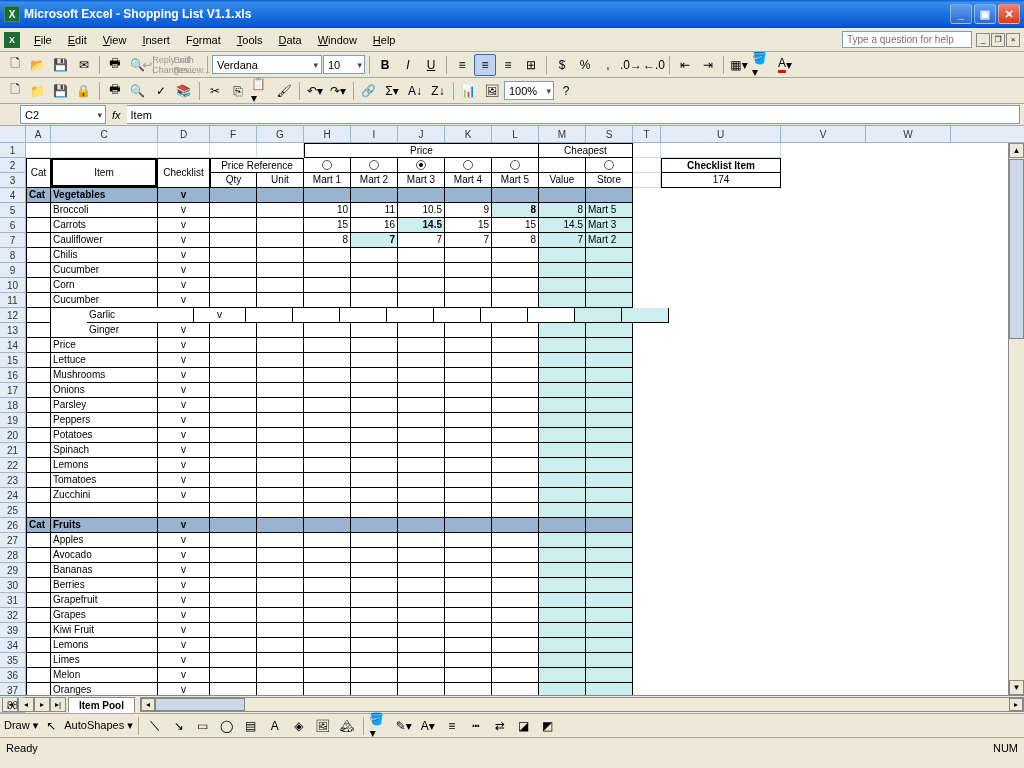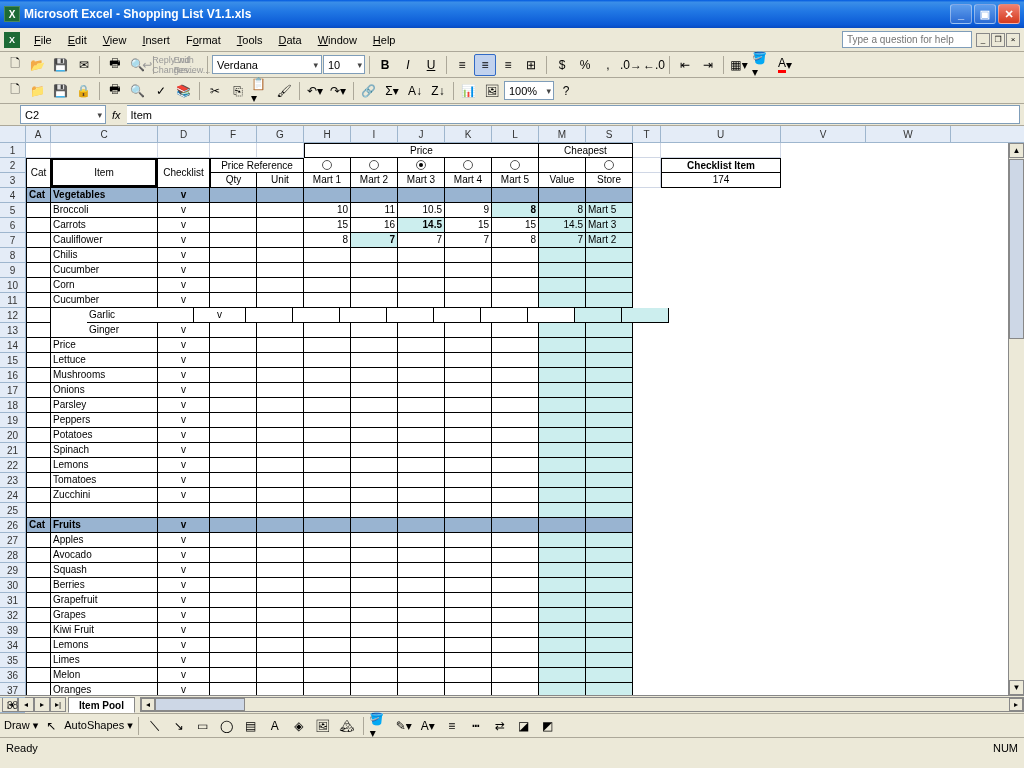--- a/index.html
+++ b/index.html
@@ -652,21 +652,21 @@
           <div class="cell bordered right" style="width: 47px;"></div>
           <div class="cell bordered right" style="width: 47px;"></div>
           <div class="cell bordered right" style="width: 47px;"></div>
           <div class="cell bordered right" style="width: 47px;"></div>
           <div class="cell bordered right" style="width: 47px;"></div>
           <div class="cell bordered cheap right" style="width: 47px;"></div>
           <div class="cell bordered cheap" style="width: 47px;"></div>
         </div>
         <div class="row">
           <div class="cell bordered bleft" style="width: 25px;"></div>
-          <div class="cell bordered" style="width: 107px;">Squash</div>
+          <div class="cell bordered" style="width: 107px;">Bananas</div>
           <div class="cell bordered center" style="width: 52px;">v</div>
           <div class="cell bordered" style="width: 47px;"></div>
           <div class="cell bordered" style="width: 47px;"></div>
           <div class="cell bordered right" style="width: 47px;"></div>
           <div class="cell bordered right" style="width: 47px;"></div>
           <div class="cell bordered right" style="width: 47px;"></div>
           <div class="cell bordered right" style="width: 47px;"></div>
           <div class="cell bordered right" style="width: 47px;"></div>
           <div class="cell bordered cheap right" style="width: 47px;"></div>
           <div class="cell bordered cheap" style="width: 47px;"></div>

